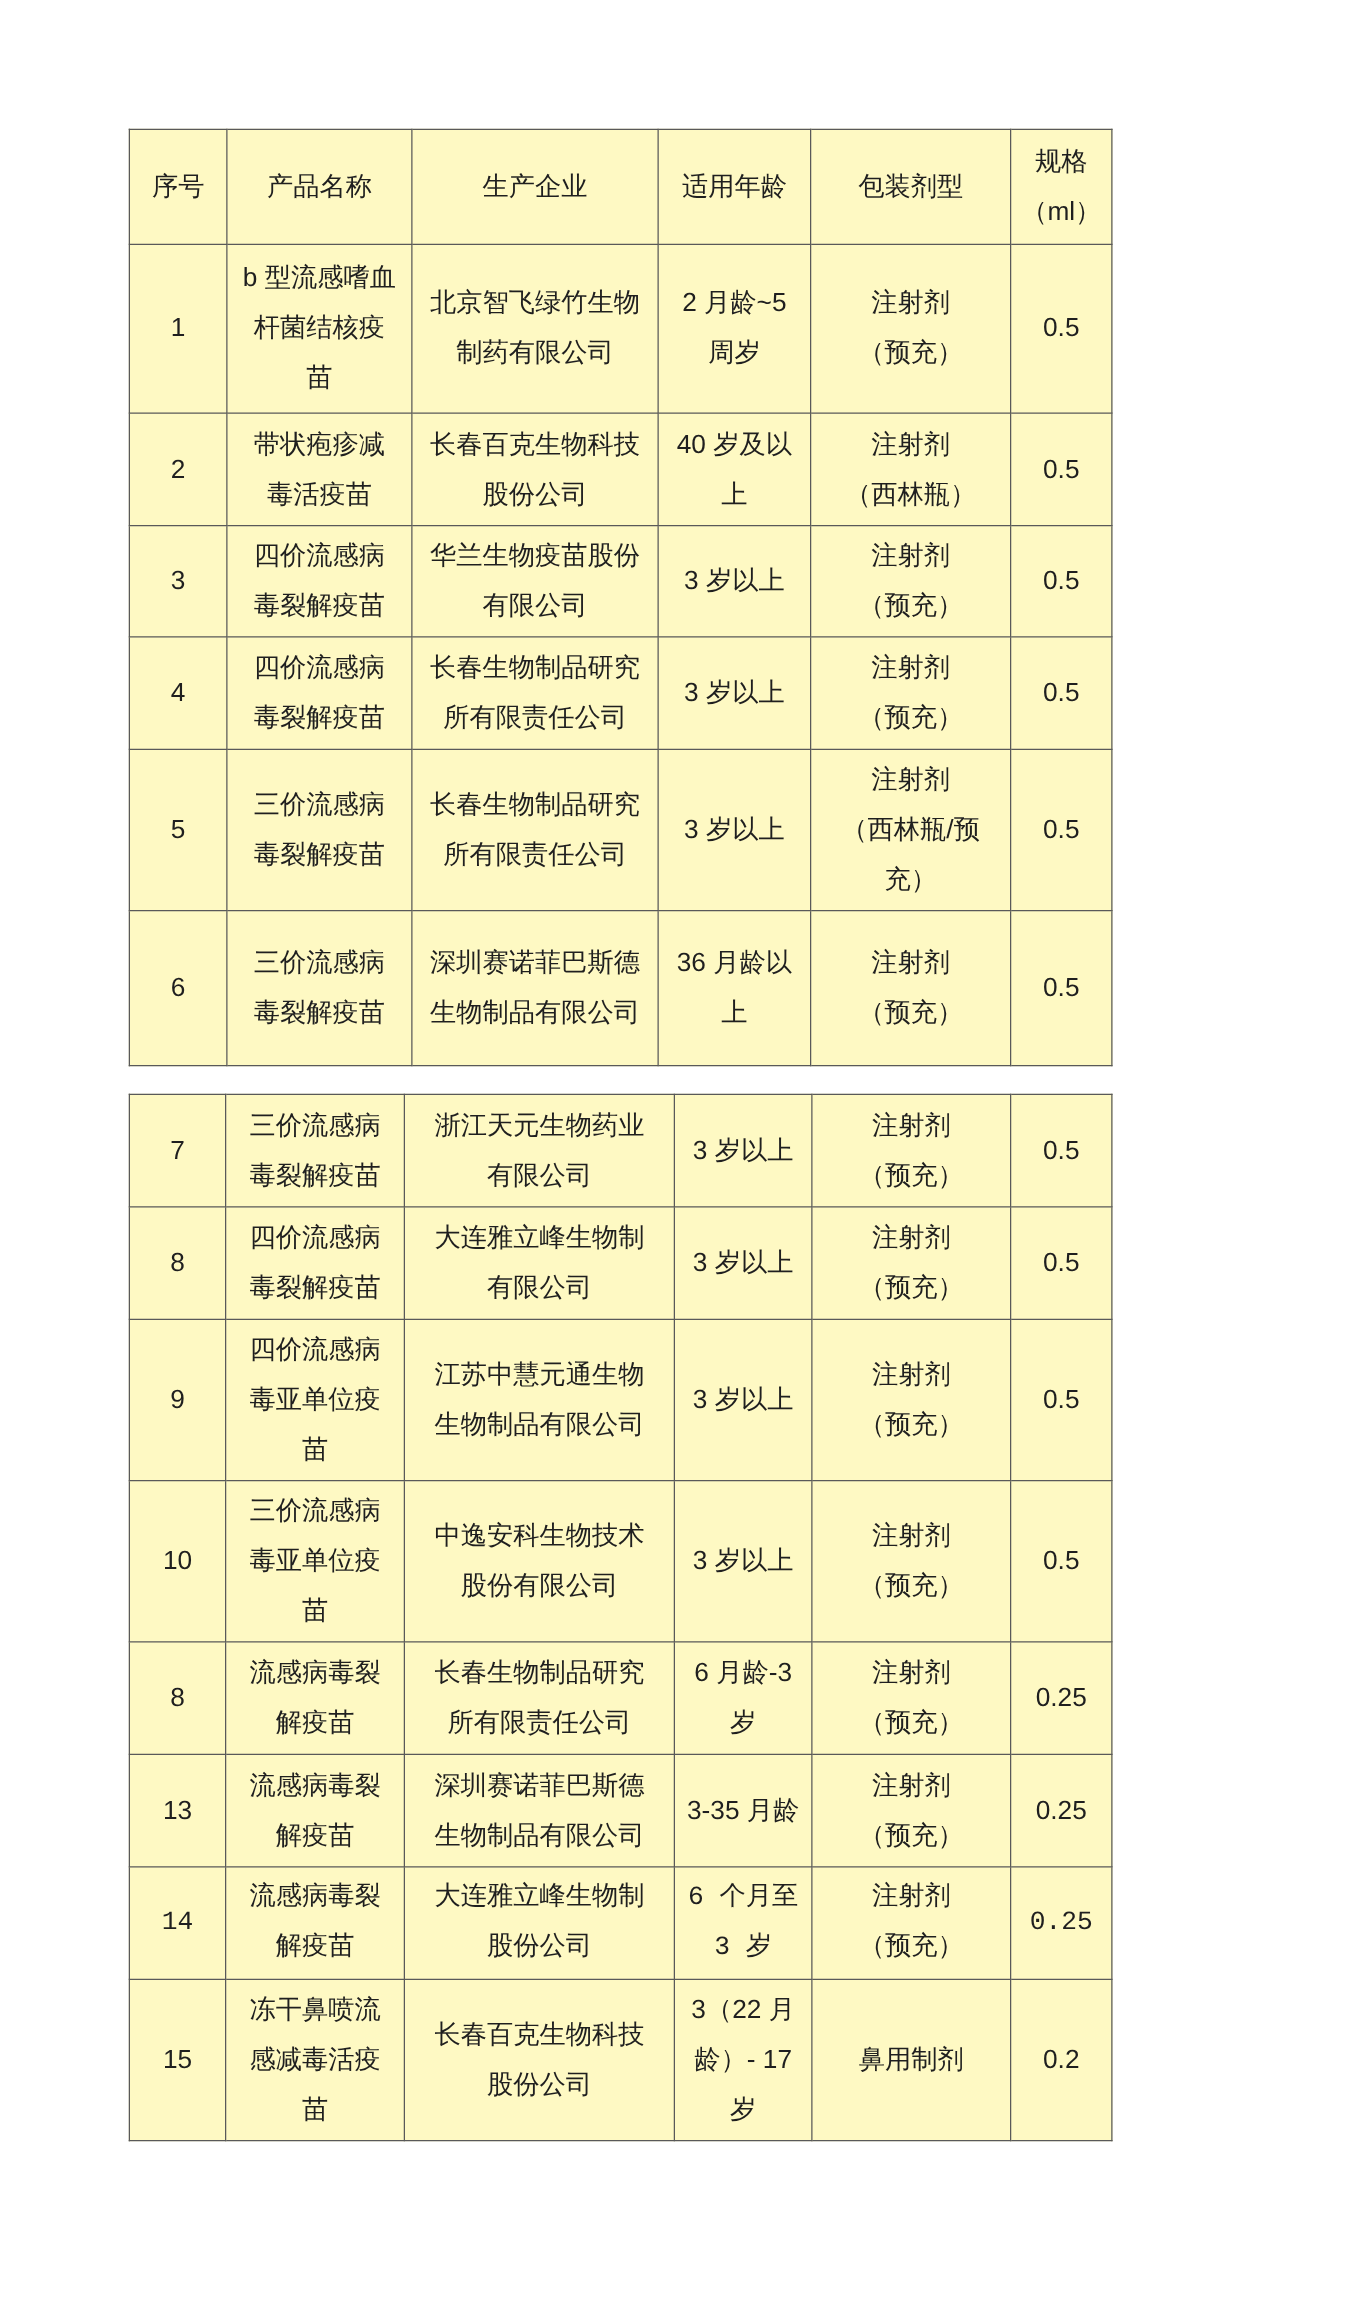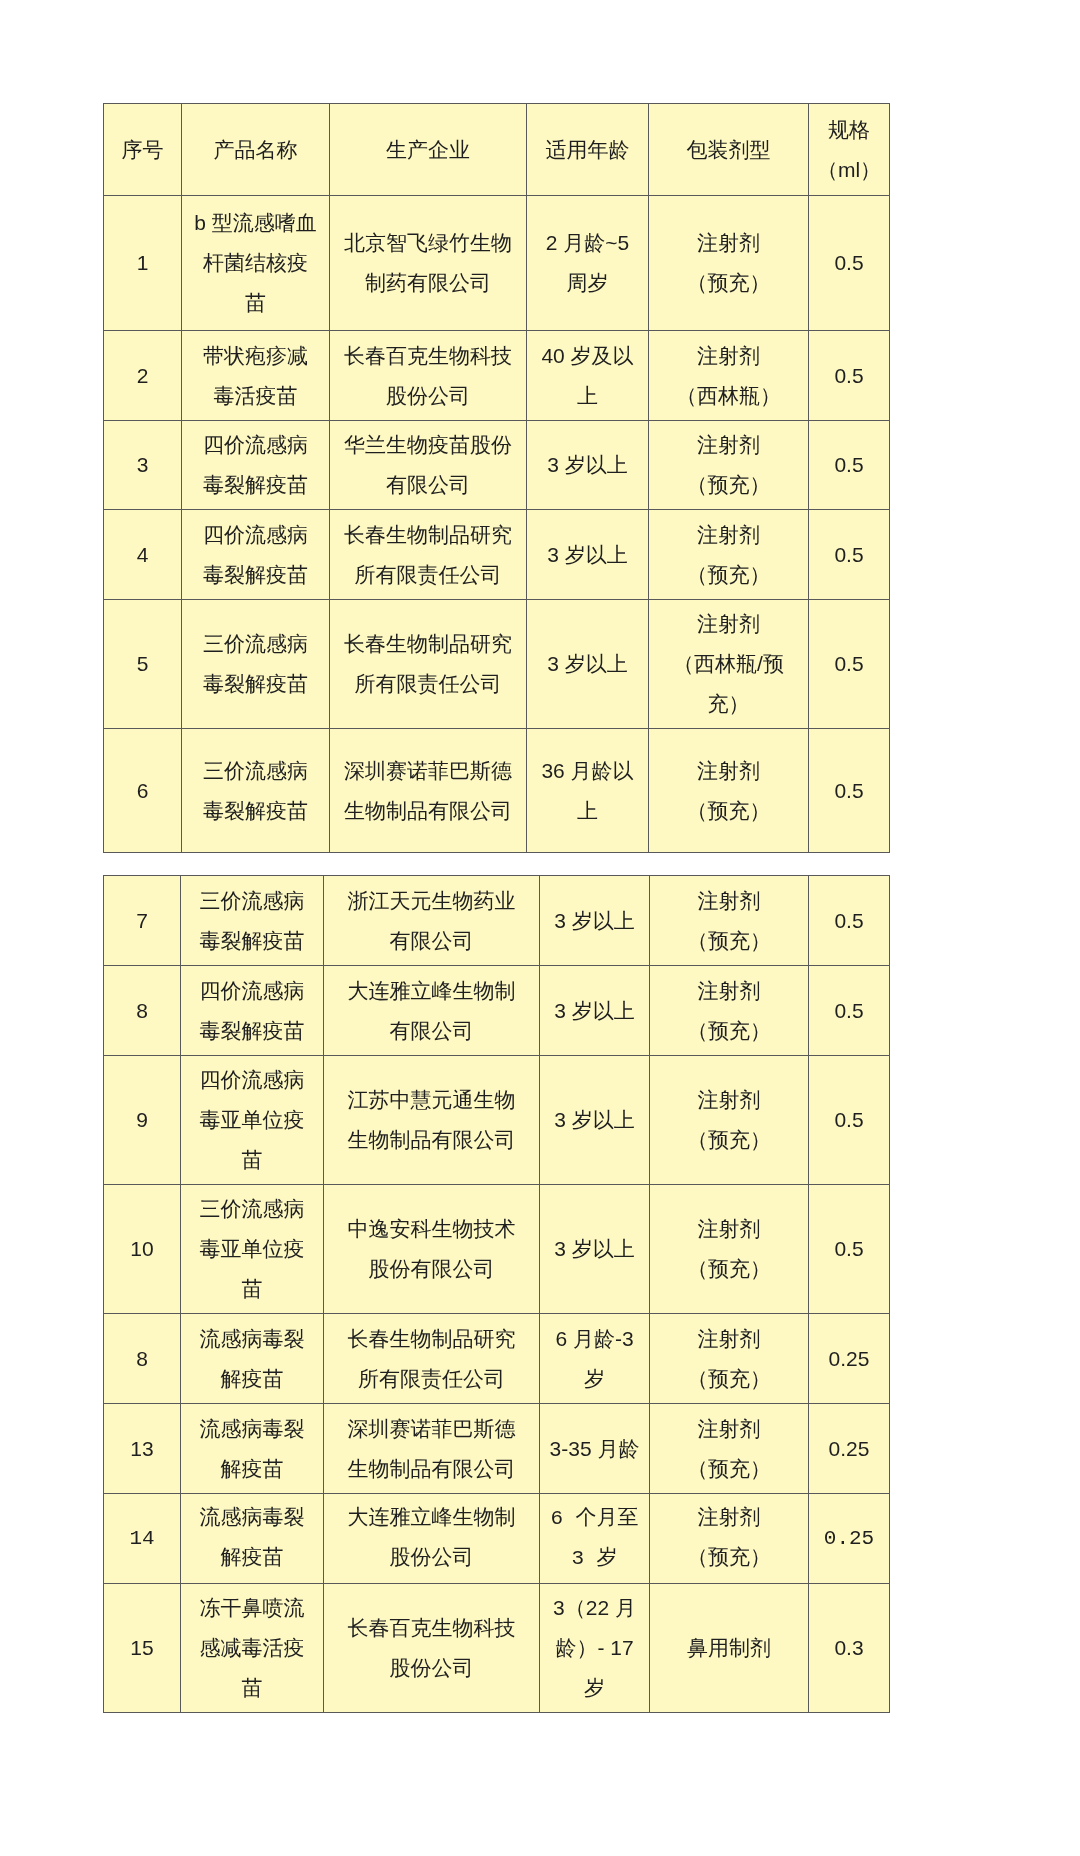--- a/index.html
+++ b/index.html
@@ -245,18 +245,18 @@
           <td>15</td>
           <td>冻干鼻喷流
 感减毒活疫
 苗</td>
           <td>长春百克生物科技
 股份公司</td>
           <td>3（22 月
 龄）- 17
 岁</td>
           <td>鼻用制剂</td>
-          <td>0.3</td>
+          <td>0.2</td>
         </tr>
       </tbody>
   </table>
 
 </div>
 
 </body></html>

